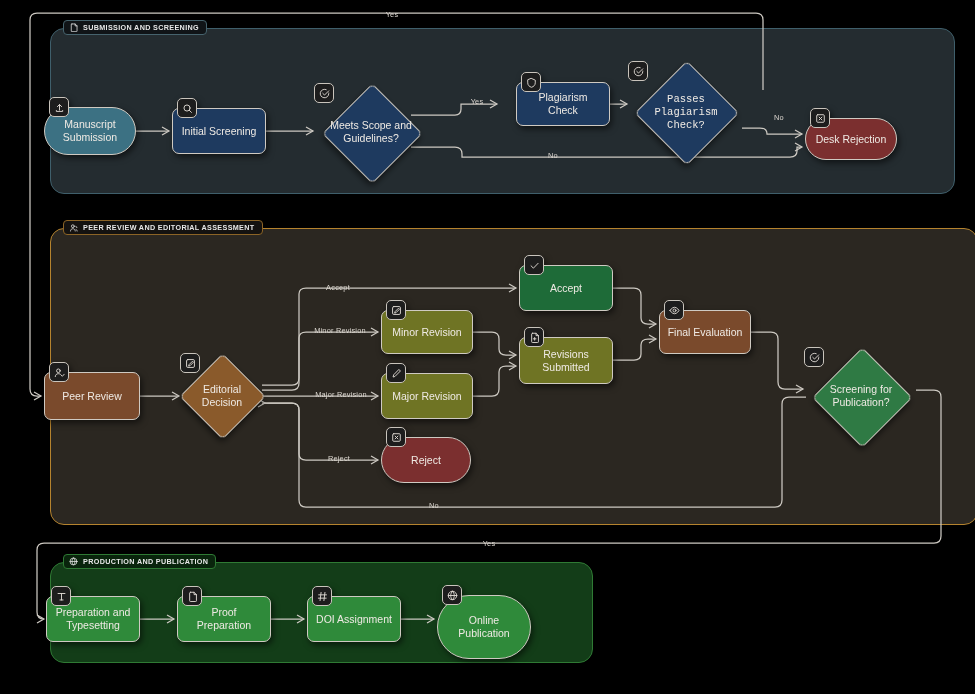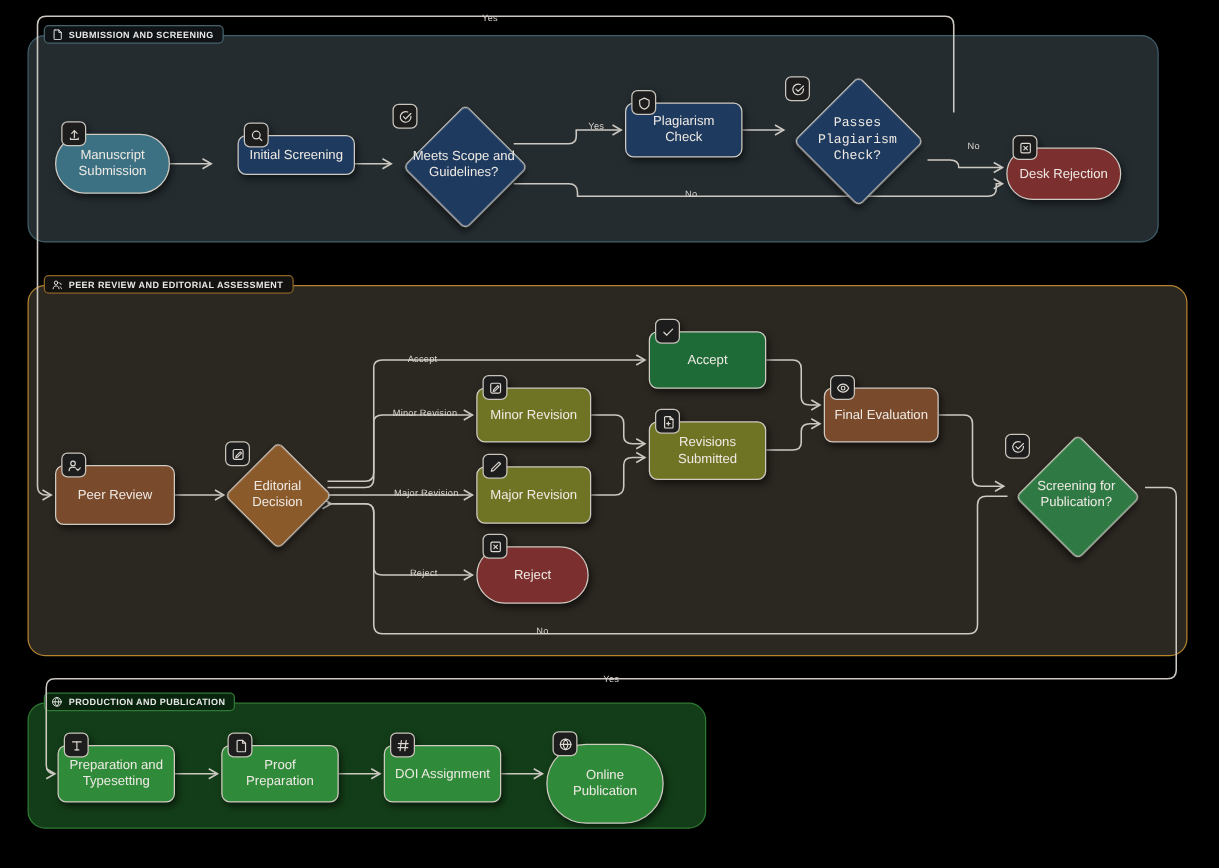--- a/index.html
+++ b/index.html
@@ -1,19 +1,19 @@
 <!DOCTYPE html>
 <html><head>
 <meta charset="utf-8">
 <style>
   html,body{margin:0;padding:0;background:#000;}
   body{width:975px;height:694px;overflow:hidden;font-family:"Liberation Sans",sans-serif;}
   #stage{position:relative;width:975px;height:694px;background:#000;}
 
-  .group{position:absolute;border-radius:14px;box-sizing:border-box;}
+  .group{position:absolute;border-radius:14px;box-sizing:border-box;margin-left:28px;}
   .group.g-sub{background:#242c30;border:1.5px solid #3f5f6b;}
   .group.g-peer{background:#2b2721;border:1.5px solid #b5832e;}
   .group.g-prod{background:#133d18;border:1.5px solid #2f7a34;}
 
   .grouplabel{position:absolute;top:-9px;left:12px;display:flex;align-items:center;gap:5px;
     padding:2px 7px 2px 5px;border-radius:4px;font-size:7.2px;letter-spacing:.35px;
     font-weight:700;color:#e7e7e7;white-space:nowrap;}
   .g-sub  .grouplabel{background:#101417;border:1px solid #46636d;}
   .g-peer .grouplabel{background:#141210;border:1px solid #8c6426;justify-content:center;}
   .g-prod .grouplabel{background:#09240c;border:1px solid #2f7a34;text-align:center;}
@@ -148,40 +148,40 @@
       <div class="node pill" style="left: 44px; top: 107px; width: 92px; height: 48px; background: rgb(60, 113, 131);">
         <div class="badge">
           <svg width="11" height="11" viewBox="0 0 14 14" fill="none" stroke="#ddd8d1" stroke-width="1.2" stroke-linecap="round" stroke-linejoin="round">
             <path d="M7 10.3v-7"></path>
             <path d="M4.3 5.9 7 3.2l2.7 2.7"></path>
             <path d="M3 10.8v1.2h8v-1.2"></path>
           </svg>
         </div>
         <span class="lbl">Manuscript Submission</span>
       </div>
-      <div class="node rect" style="left: 190px; top: 108px; width: 94px; height: 32px; background: rgb(30, 58, 95);">
+      <div class="node rect" style="left: 172px; top: 108px; width: 94px; height: 46px; background: rgb(30, 58, 95);">
         <div class="badge">
           <svg width="11" height="11" viewBox="0 0 14 14" fill="none" stroke="#ddd8d1" stroke-width="1.2" stroke-linecap="round" stroke-linejoin="round">
             <circle cx="6.4" cy="6.4" r="3.9"></circle>
             <path d="M9.3 9.3 12 12"></path>
           </svg>
         </div>
         <span class="lbl">Initial Screening</span>
       </div>
       <div class="node diamond" style="left: 316px; top: 88px; width: 110px; height: 88px;">
         <div class="dshape" style="background: rgb(30, 58, 95); width: 68.64px; height: 68.64px; left: 20.68px; top: 9.68px; position: absolute;"></div>
         <div class="badge">
           <svg width="11" height="11" viewBox="0 0 14 14" fill="none" stroke="#ddd8d1" stroke-width="1.2" stroke-linecap="round" stroke-linejoin="round">
             <path d="M12.4 6.4v.6a5.4 5.4 0 1 1-3.2-4.9"></path>
             <path d="M4.8 6.8 7 9l5.4-5.4"></path>
           </svg>
         </div>
         <span class="lbl">Meets Scope and Guidelines?</span>
       </div>
-      <div class="node rect" style="left: 500px; top: 82px; width: 94px; height: 44px; background: rgb(30, 58, 95);">
+      <div class="node rect" style="left: 516px; top: 82px; width: 94px; height: 44px; background: rgb(30, 58, 95);">
         <div class="badge">
           <svg width="11" height="11" viewBox="0 0 14 14" fill="none" stroke="#ddd8d1" stroke-width="1.2" stroke-linecap="round" stroke-linejoin="round">
             <path d="M7 1.9 11.8 4v3.4c0 3-2 4.8-4.8 5.7-2.8-.9-4.8-2.7-4.8-5.7V4z"></path>
           </svg>
         </div>
         <span class="lbl">Plagiarism Check</span>
       </div>
       <div class="node diamond" style="left: 630px; top: 66px; width: 112px; height: 92px; font-family: Liberation Mono, monospace;">
         <div class="dshape" style="background: rgb(30, 58, 95); width: 71.76px; height: 71.76px; left: 20.12px; top: 10.12px; position: absolute;"></div>
         <div class="badge">

